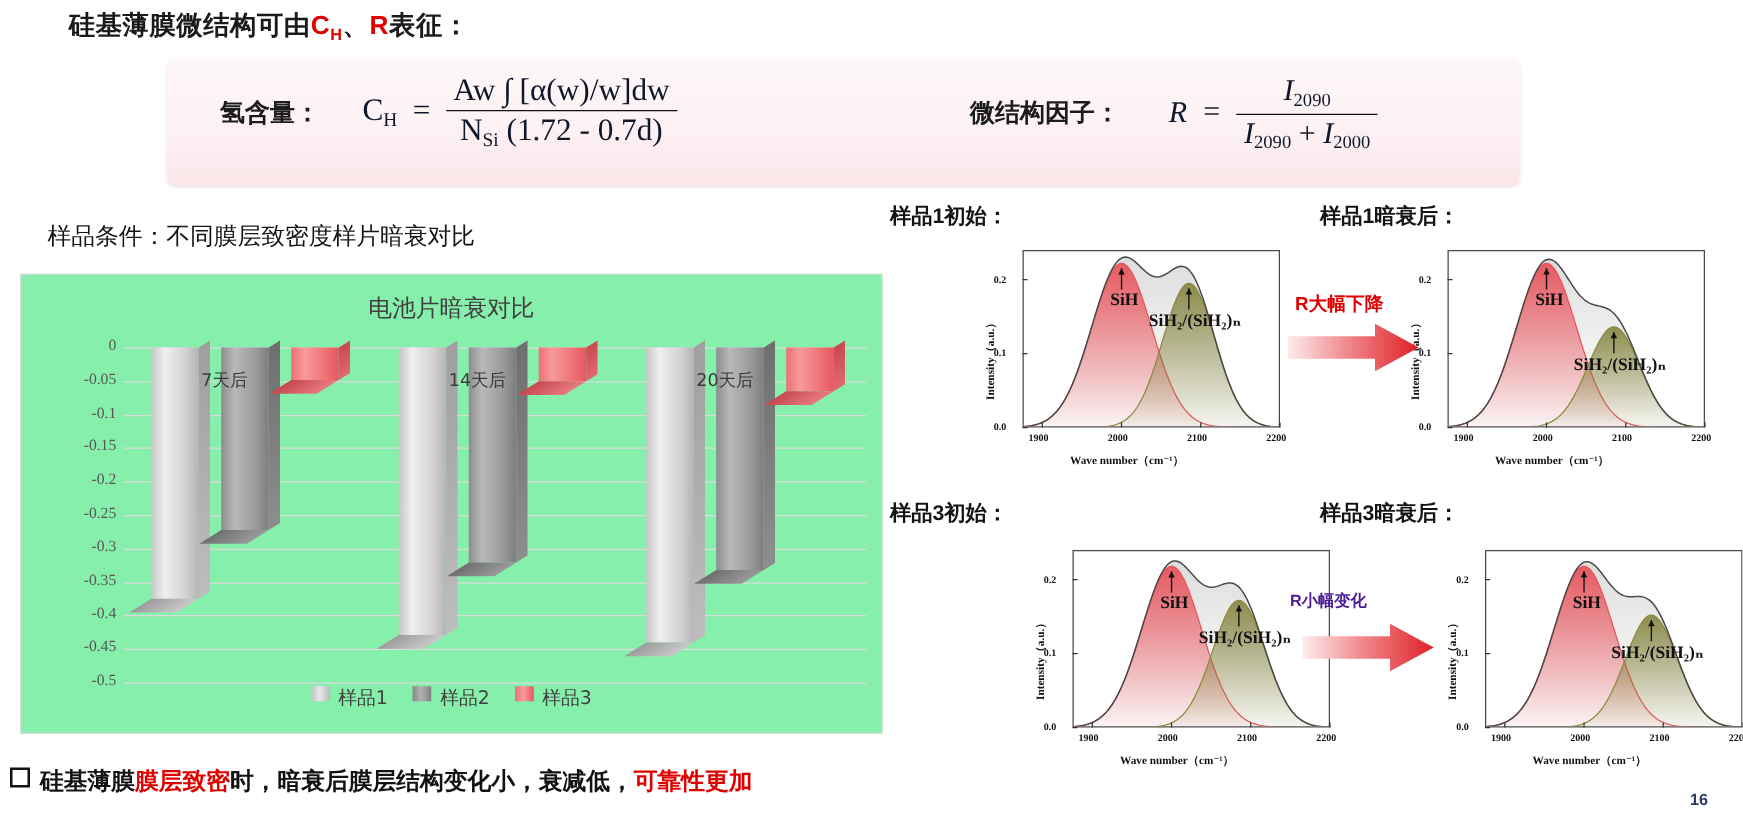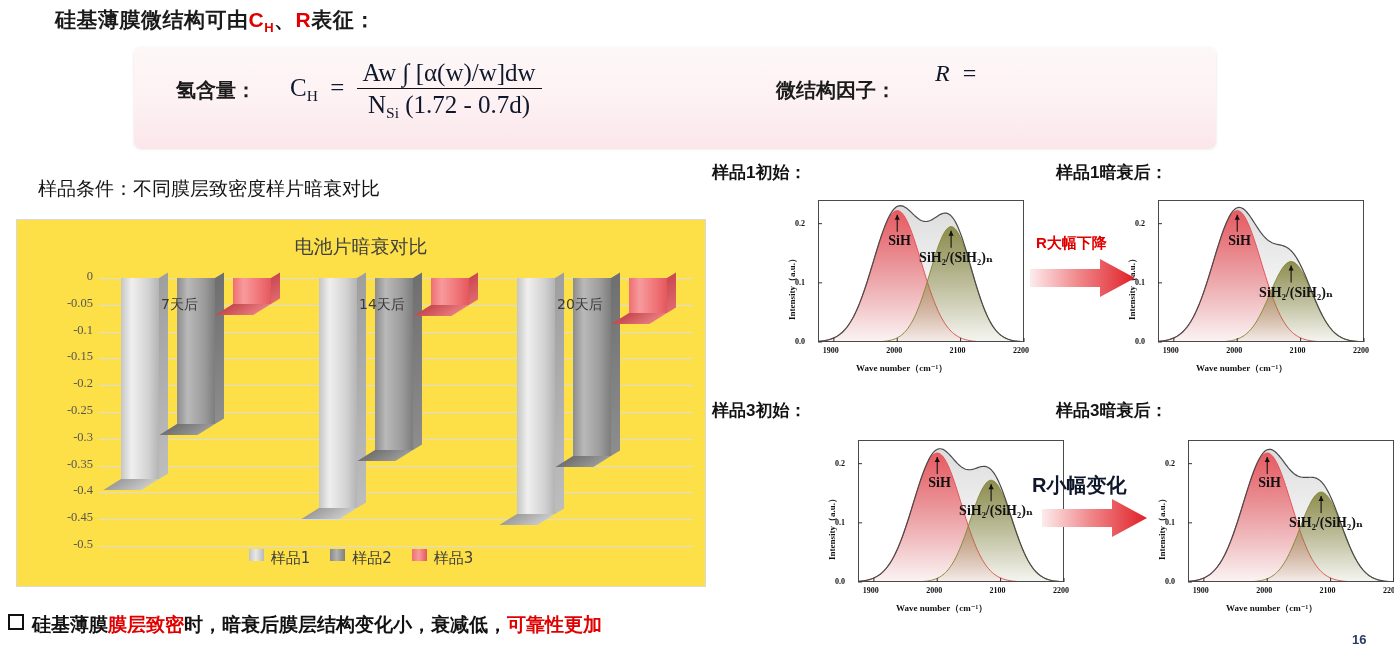--- a/index.html
+++ b/index.html
@@ -44,21 +44,21 @@
   #r-formula{left:935px;top:60px;font-size:24px;}
 
   
   #sample-cond-title{
     left:38px;top:176px;
     font-size:19px;font-weight:normal;color:#151515;white-space:nowrap;
   }
 
   #barchart-card{
     left:16px;top:219px;width:690px;height:368px;
-    background:#fde047;border:1px solid #d9d9d9;box-sizing:border-box;
+    background:#86efac;border:1px solid #d9d9d9;box-sizing:border-box;
   }
   #barchart-title{
     position:absolute;left:0;right:0;top:14px;text-align:center;
     font-size:19px;color:#404040;font-family:"DejaVu Sans","Liberation Sans",sans-serif;
   }
   .plot{position:absolute;left:0;top:0;width:100%;height:100%;}
   .gridline{position:absolute;height:1px;background:#dcdcdc;}
   .ytick{
     position:absolute;text-align:right;
     font-size:12.5px;color:#555;font-family:"Liberation Serif","DejaVu Serif",serif;
@@ -151,20 +151,24 @@
     <span class="num">Aw ∫ [α(w)/w]dw</span>
     <span class="den"><span>N</span><span class="sub">Si</span> <span>(1.72 - 0.7d)</span></span>
   </span>
 </div>
 
 <div class="abs f-label" id="r-label">微结构因子：</div>
 
 <div class="abs mathserif" id="r-formula">
   <span class="it">R</span>
   <span style="margin:0 7px;">=</span>
+  <span class="frac">
+    <span class="num"><span class="it">I</span><span class="sub">2090</span></span>
+    <span class="den"><span class="it">I</span><span class="sub">2090</span> <span>+</span> <span class="it">I</span><span class="sub">2000</span></span>
+  </span>
 </div>
 
 <div class="abs" id="sample-cond-title">样品条件：不同膜层致密度样片暗衰对比</div>
 
 <div class="abs" id="barchart-card">
   <div id="barchart-title">电池片暗衰对比</div>
   <div class="plot" id="bar-plot">
       <div class="gridline" style="left: 82px; width: 594px; top: 58px;"></div>
       <div class="ytick" style="left: 20px; width: 56px; top: 49px;">0</div>
       <div class="gridline" style="left: 82px; width: 594px; top: 84.8px;"></div>
@@ -463,21 +467,21 @@
   <defs>
     <linearGradient id="agrad1" x1="0" y1="0" x2="1" y2="0">
       <stop offset="0%" stop-color="#fdeced"></stop>
       <stop offset="45%" stop-color="#f08a8d"></stop>
       <stop offset="100%" stop-color="#e02027"></stop>
     </linearGradient>
   </defs>
   <polygon points="0,11 70,11 70,1 105,20 70,39 70,29 0,29" fill="url(#agrad1)"></polygon>
 </svg>
 
-<div class="abs arrow-note" id="note-bottom" style="left:1032px;top:472px;font-size:20px;color:#0f172a;">R小幅变化</div>
+<div class="abs arrow-note" id="note-bottom" style="left:1032px;top:472px;font-size:13px;color:#4c1d95;">R小幅变化</div>
 <svg class="big-arrow" style="left:1042px;top:498px;" width="106" height="40" viewBox="0 0 106 40">
   <defs>
     <linearGradient id="agrad2" x1="0" y1="0" x2="1" y2="0">
       <stop offset="0%" stop-color="#fdeced"></stop>
       <stop offset="45%" stop-color="#f08a8d"></stop>
       <stop offset="100%" stop-color="#e02027"></stop>
     </linearGradient>
   </defs>
   <polygon points="0,11 70,11 70,1 105,20 70,39 70,29 0,29" fill="url(#agrad2)"></polygon>
 </svg>

